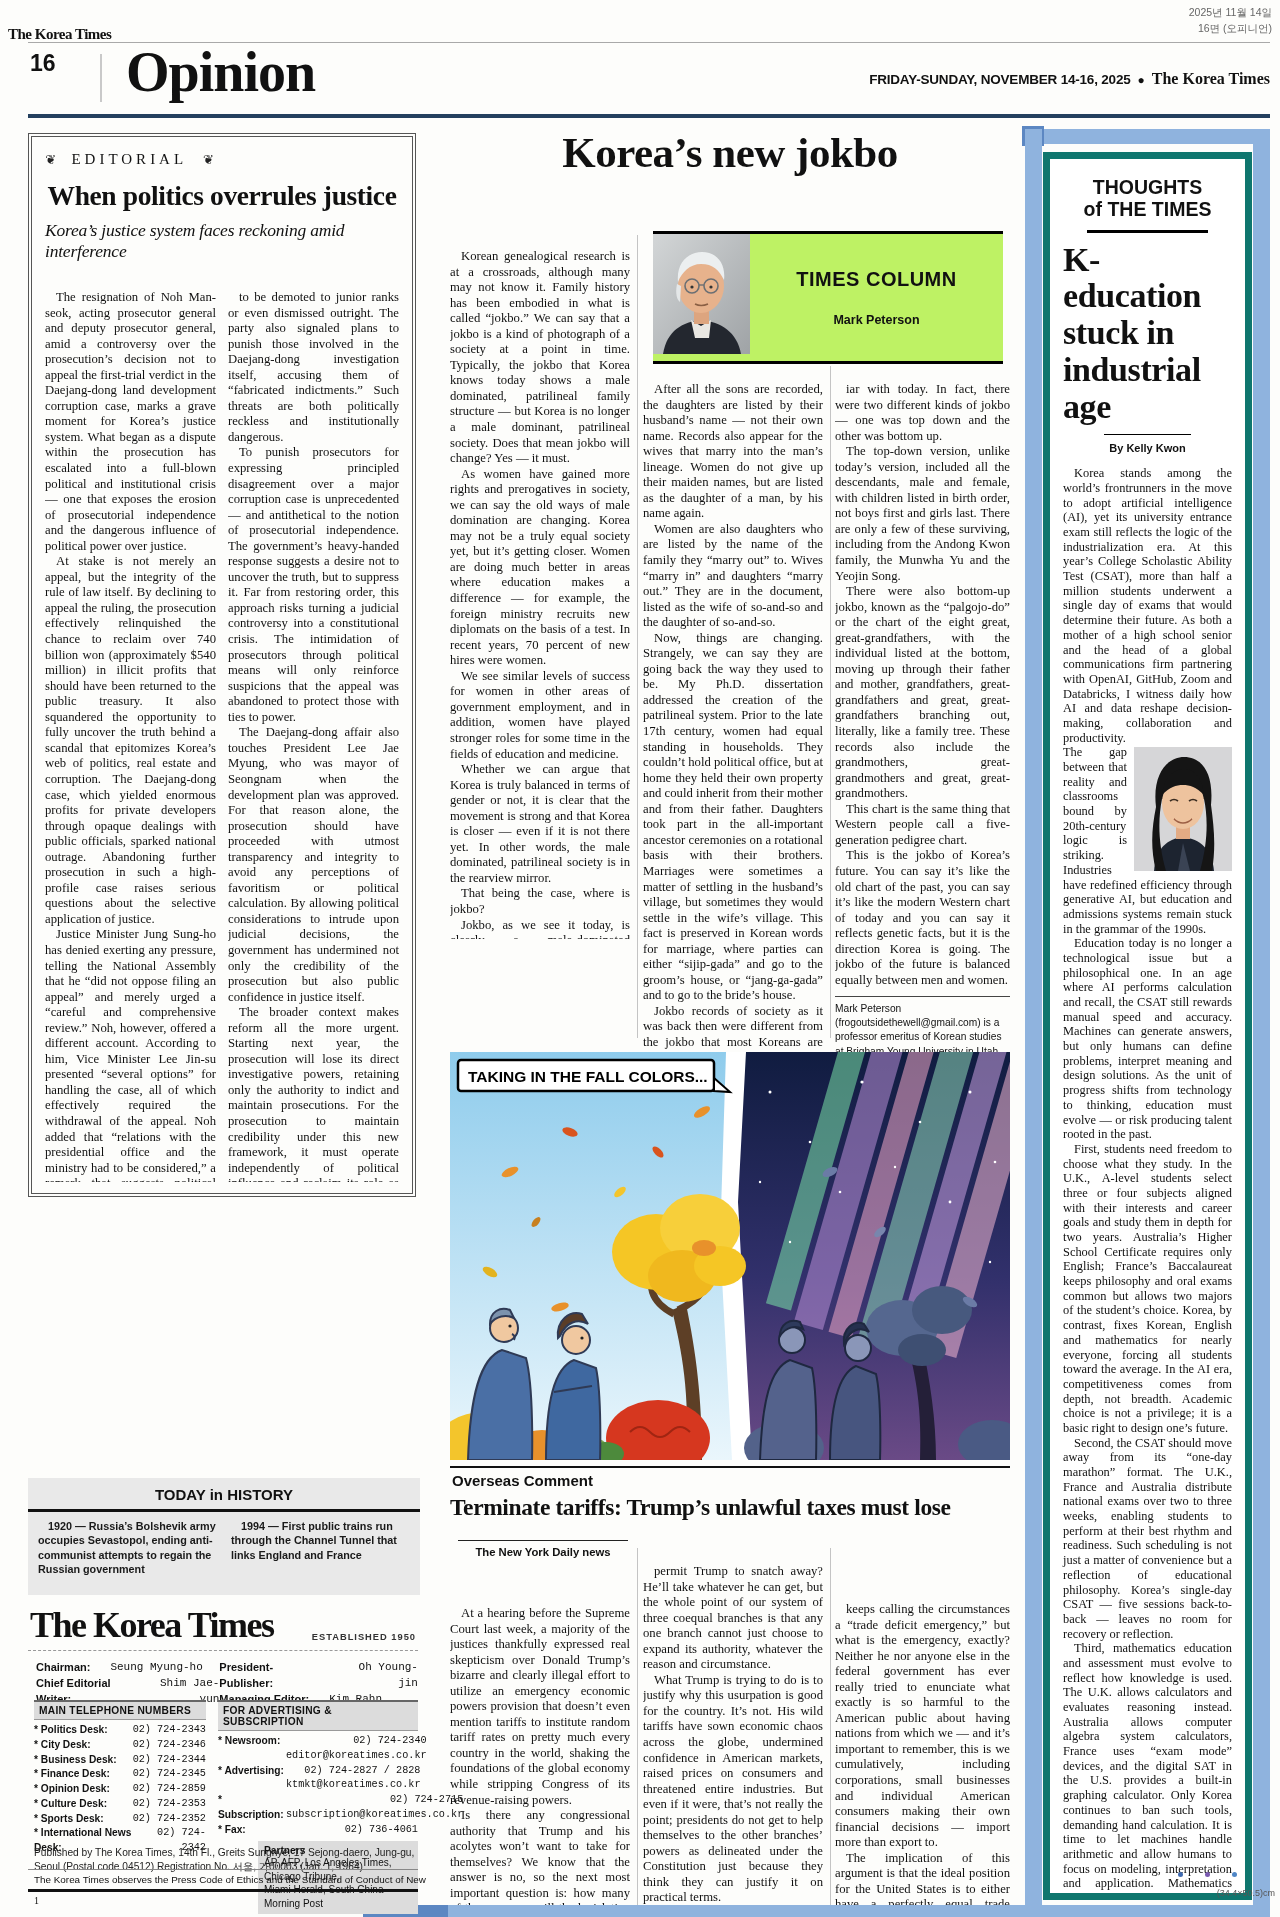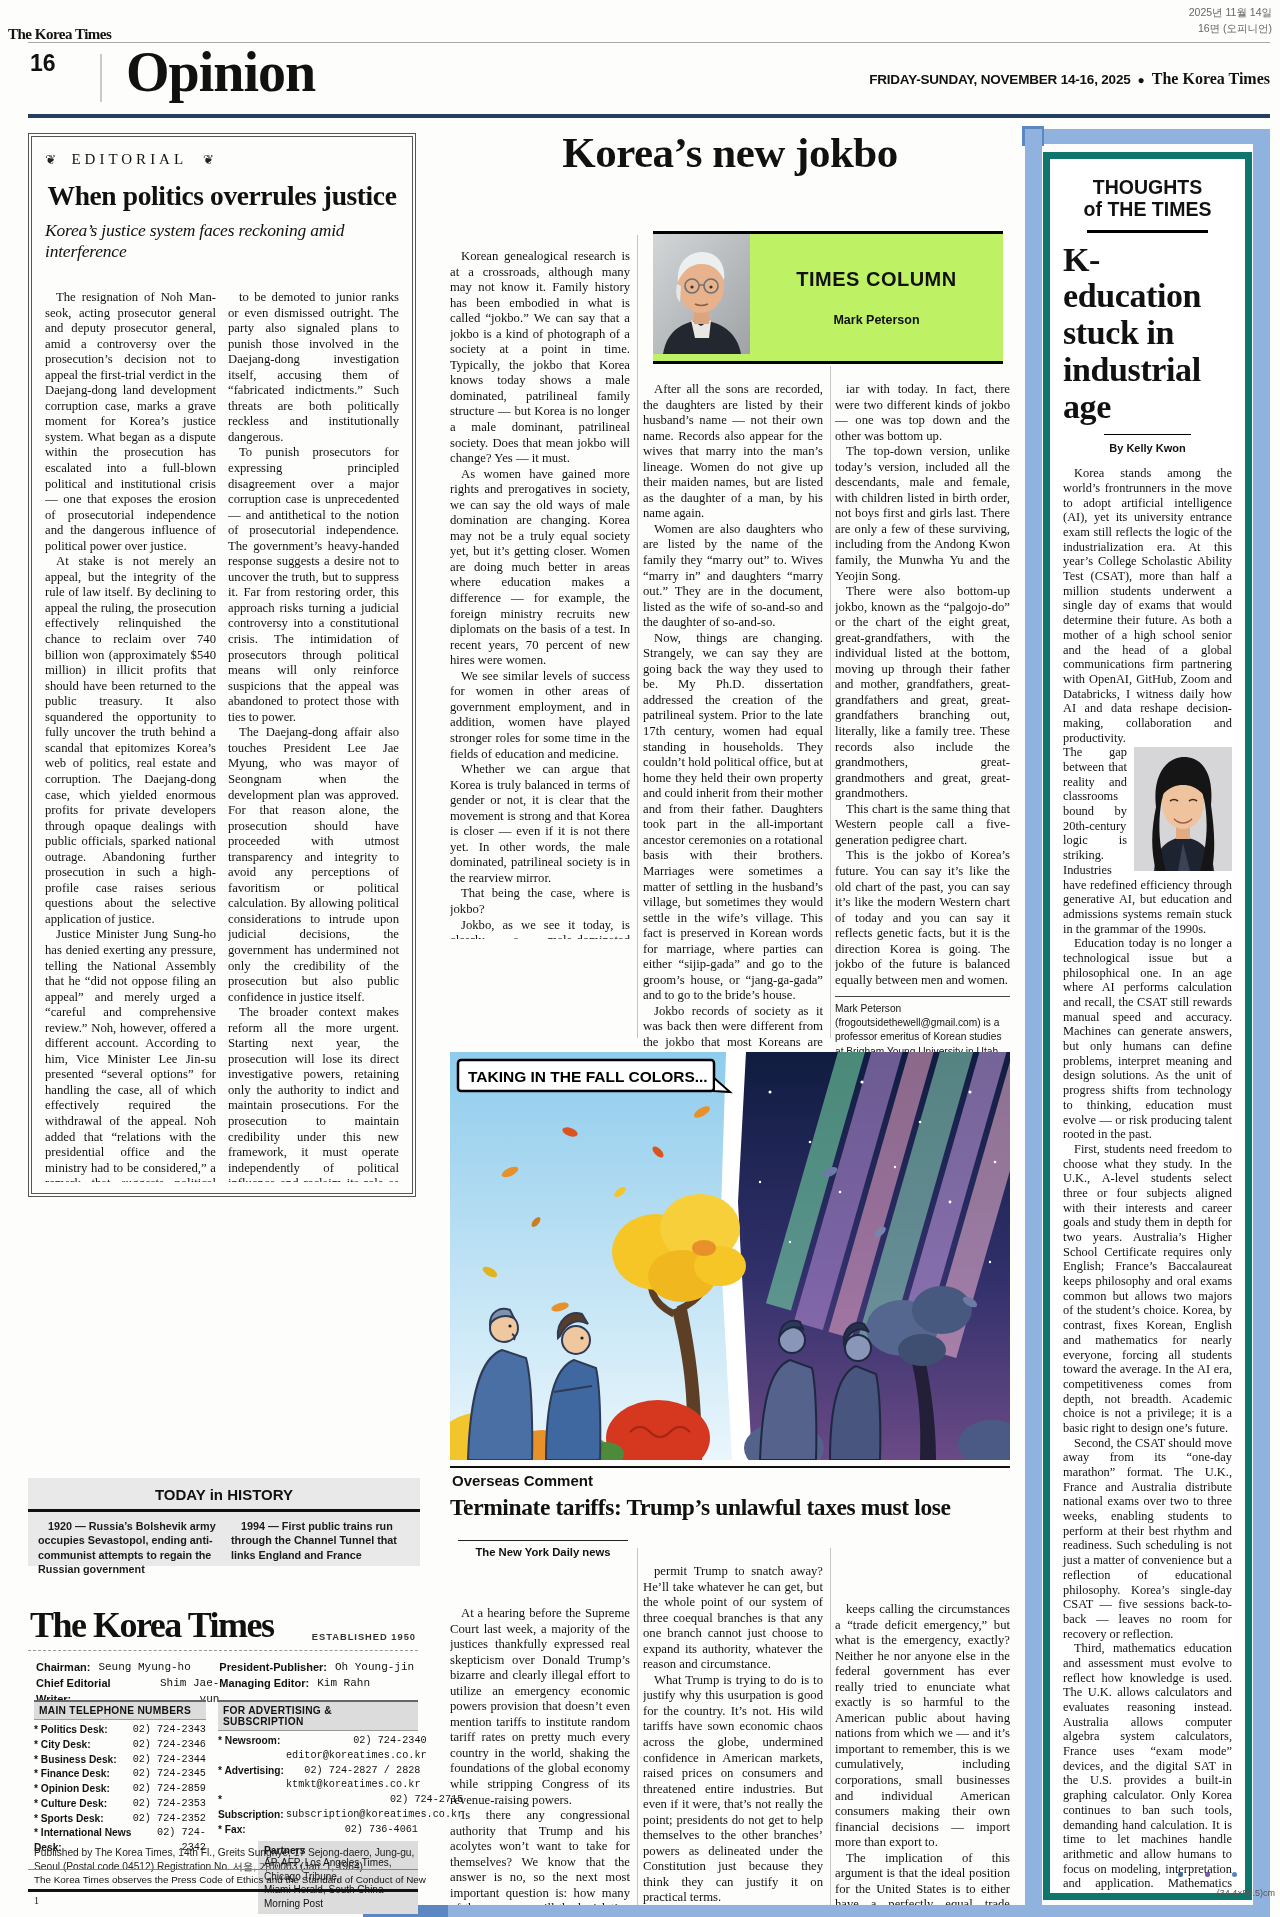--- a/index.html
+++ b/index.html
@@ -67,39 +67,39 @@
   .t-title{text-align:left;font-weight:bold;font-size:34px;line-height:1.08;letter-spacing:-0.4px;margin:6px 0;}
   .t-rule2{height:1px;background:#000;width:52%;margin:9px auto 7px;}
   .t-byline{text-align:center;font-family:"Liberation Sans",sans-serif;font-weight:bold;font-size:11px;margin-bottom:12px;}
   .t-body{font-size:12.4px;line-height:1.185;text-align:justify;}
   .t-body .nolead{text-indent:0;}
   .kwon-photo{float:right;width:98px;height:124px;margin:2px 0 3px 7px;}
   .size-label{left:1150px;top:1888px;width:125px;text-align:right;font-family:"Liberation Sans",sans-serif;
               font-size:9px;color:#555;z-index:5;}
   .dot{position:absolute;width:5px;height:5px;border-radius:50%;top:1872px;}
   
-  .hist{left:28px;top:1478px;width:392px;height:88px;background:#e9e9e9;box-sizing:border-box;}
+  .hist{left:28px;top:1478px;width:392px;height:117px;background:#e9e9e9;box-sizing:border-box;}
   .hist-title{text-align:center;font-family:"Liberation Sans",sans-serif;font-weight:bold;font-size:15px;padding-top:8px;}
   .hist-rule{height:3px;background:#111;margin-top:6px;}
   .hist-entries{display:flex;gap:14px;padding:7px 10px;}
   .hist-entries > div{width:50%;font-family:"Liberation Sans",sans-serif;font-weight:bold;font-size:10.8px;
                       line-height:1.32;color:#1a1a1a;text-indent:10px;}
   
   .kt-logo{left:30px;top:1604px;font-weight:bold;font-size:36px;letter-spacing:-1.5px;}
   .kt-est{left:28px;top:1632px;width:388px;text-align:right;font-family:"Liberation Sans",sans-serif;
           font-weight:bold;font-size:9.3px;letter-spacing:1px;color:#333;}
   .kt-dash{left:28px;top:1650px;width:390px;border-top:1px dashed #999;}
   .officers{left:36px;top:1660px;width:382px;display:flex;font-family:"Liberation Sans",sans-serif;font-size:11px;}
   .officers > div{line-height:1.45;}
   .officers .oc1{width:48%;}
   .officers .oc2{width:52%;}
   .kv-row{display:flex;justify-content:space-between;line-height:1.45;}
   .kv-label{font-weight:bold;}
   .kv-value{white-space:pre-line;text-align:right;font-family:Liberation Mono, monospace;}
-  .officers .kv-row{justify-content:flex-start;gap:8px;}
+  .officers .kv-row{justify-content:flex-start;gap:20px;}
   .subbox{font-family:"Liberation Sans",sans-serif;font-size:10.2px;box-sizing:border-box;}
   .subbox-head{background:#dcdcdc;border-top:2px solid #666;border-bottom:1px solid #999;font-weight:bold;
                padding:3px 5px;letter-spacing:0.3px;margin-bottom:3px;}
   .phones{left:34px;top:1700px;width:172px;}
   .ads{left:218px;top:1700px;width:200px;}
   .ads .kv-row{align-items:flex-start;}
   .ads .kv-label{min-width:68px;}
   .partners{background:#dcdcdc;padding:4px 6px;margin-top:4px;margin-left:40px;}
   .partners .pt{font-weight:bold;}
   .partners .pv{white-space:pre-line;font-size:10px;line-height:1.35;}

